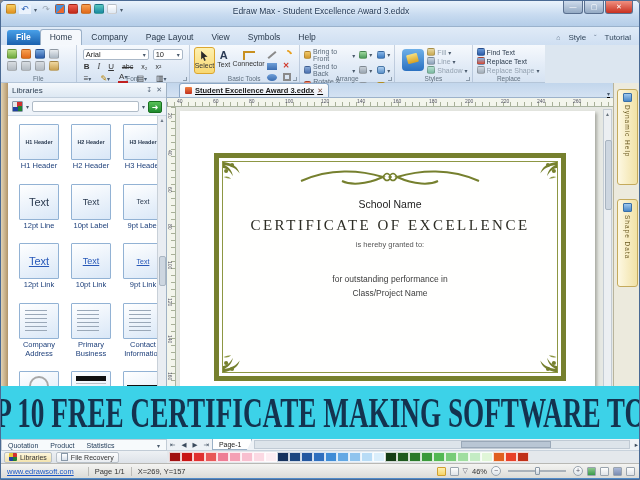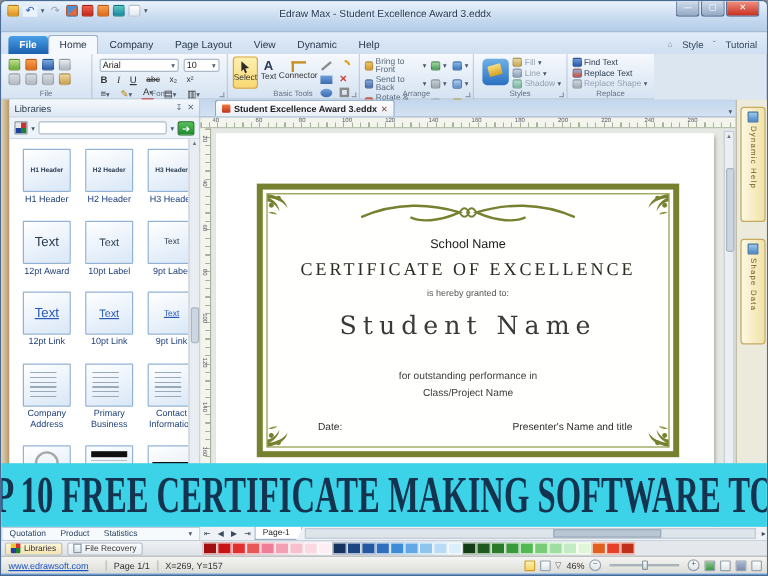--- a/index.html
+++ b/index.html
@@ -101,21 +101,21 @@
   .k-addr .ibox::before{content:"";position:absolute;left:5px;top:6px;width:22px;height:22px;
     background:repeating-linear-gradient(#9aa8b8 0 1px,transparent 1px 4px);}
   .k-logo .ibox-text{position:absolute;bottom:2px;font-size:5px;letter-spacing:1px;color:#9a9a9a;}
   .k-logo .ibox::before{content:"";width:16px;height:16px;border:2px solid #a8a8a8;border-radius:50%;margin-bottom:6px;}
   .k-billing .ibox::before{content:"";position:absolute;left:4px;right:4px;top:4px;height:5px;background:#101010;}
   .k-billing .ibox::after{content:"";position:absolute;left:4px;right:4px;top:11px;bottom:5px;
     background:repeating-linear-gradient(#b8c0c8 0 1px,transparent 1px 4px);}
   .k-info .ibox::before{content:"";position:absolute;left:3px;right:3px;top:13px;height:7px;background:#101010;}
   
   .canvascol{position:absolute;left:166px;top:0;width:446px;height:100%;}
-  .doctabs{height:15px;background:linear-gradient(#c2d6ec,#d4e2f2);display:flex;align-items:flex-end;border-bottom:1px solid #9cb2ca;}
+  .doctabs{height:15px;background:linear-gradient(#c2d6ec,#d4e2f2);display:flex;align-items:flex-end;border-bottom:1px solid #9cb2ca;text-decoration:underline;}
   .dtab{display:flex;align-items:center;gap:3px;height:14px;margin-left:12px;padding:0 5px;
     background:linear-gradient(#fefefe,#e9eff7);border:1px solid #8ca8c6;border-bottom:none;border-radius:3px 3px 0 0;
     font-size:7.5px;font-weight:bold;color:#222;}
   .dtab .x{color:#7a4a3a;font-weight:normal;font-size:7px;}
   .dtab-ic{width:7px;height:7px;border-radius:1px;background:linear-gradient(#f08040,#c03020);}
   .doctabs .ovf{margin-left:auto;margin-right:3px;font-size:6px;color:#4a5a6c;}
   .hruler{position:relative;height:9px;background:#f3f5ec;border-bottom:1px solid #aab4a0;
     background-image:repeating-linear-gradient(90deg,#a8b098 0 1px,transparent 1px 7px);background-size:100% 4px;background-position:0 100%;background-repeat:no-repeat;}
   .hruler-nums{position:absolute;left:10px;right:4px;top:0;display:flex;}
   .hruler-nums span{flex:1;font-size:5px;color:#556;}
@@ -215,21 +215,21 @@
       <span class="wbtn close">✕</span>
     </div>
   </div>
 
   <div class="menurow">
     <span class="mtab file">File</span>
     <span class="mtab active">Home</span>
     <span class="mtab">Company</span>
     <span class="mtab">Page Layout</span>
     <span class="mtab">View</span>
-    <span class="mtab">Dynamic</span>
+    <span class="mtab">Symbols</span>
     <span class="mtab">Help</span>
     <span class="menu-right">
       <span class="mr-ic">⌂</span>
       <span>Style</span>
       <span class="mr-ic">˘</span>
       <span>Tutorial</span>
     </span>
   </div>
 
   <div class="ribbon">
@@ -436,21 +436,21 @@
               <div class="ibox">
                 <span class="ibox-text">H3 Header</span>
               </div>
               <div class="ilabel">H3 Header</div>
             </div>
 
             <div class="litem k-t12">
               <div class="ibox">
                 <span class="ibox-text">Text</span>
               </div>
-              <div class="ilabel">12pt Award</div>
+              <div class="ilabel">12pt Line</div>
             </div>
 
             <div class="litem k-t10">
               <div class="ibox">
                 <span class="ibox-text">Text</span>
               </div>
               <div class="ilabel">10pt Label</div>
             </div>
 
             <div class="litem k-t9">
@@ -600,27 +600,22 @@
             <div class="cert-inner"></div>
             <svg class="cert-flourish" width="190" height="24" viewBox="0 0 190 24">
               <path d="M6 15 C35 2 65 4 88 11 C70 19 55 19 47 15" stroke="#76802e" stroke-width="2" fill="none"></path>
               <path d="M184 15 C155 2 125 4 102 11 C120 19 135 19 143 15" stroke="#76802e" stroke-width="2" fill="none"></path>
               <path d="M88 11 q4 -7 8 0 q-4 7 -8 0 M94 11 q4 -7 8 0 q-4 7 -8 0" stroke="#76802e" stroke-width="1.6" fill="none"></path>
             </svg>
             <div class="cert-content">
               <div class="ct-school">School Name</div>
               <div class="ct-title">CERTIFICATE OF EXCELLENCE</div>
               <div class="ct-granted">is hereby granted to:</div>
-              <div class="ct-student">Student Name</div>
               <div class="ct-perf">for outstanding performance in</div>
               <div class="ct-class">Class/Project Name</div>
-              <div class="ct-bottom">
-                <span>Date:</span>
-                <span>Presenter's Name and title</span>
-              </div>
             </div>
           </div>
         </div>
         <div class="vscroll">
           <span>▲</span>
           <span class="vthumb"></span>
           <span>▼</span>
         </div>
       </div>
     </div>

